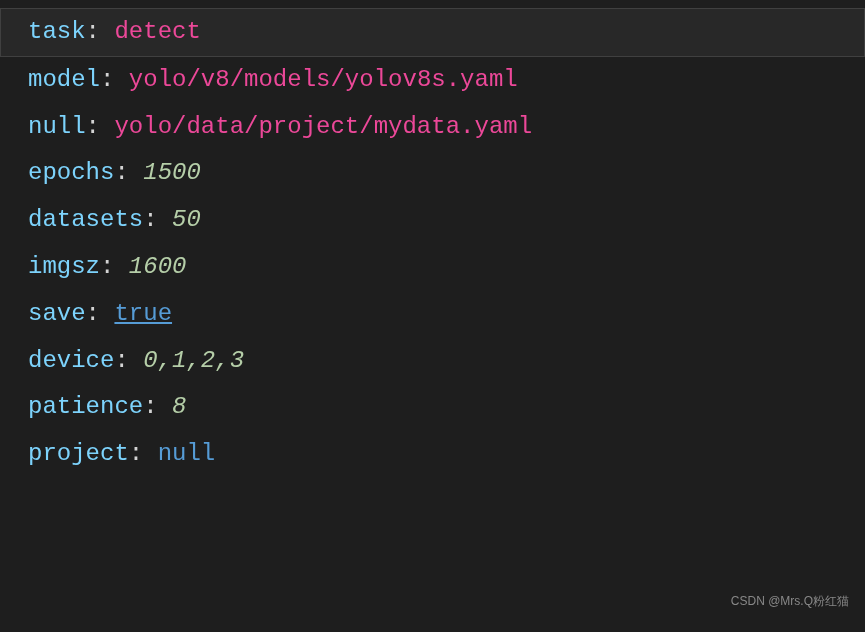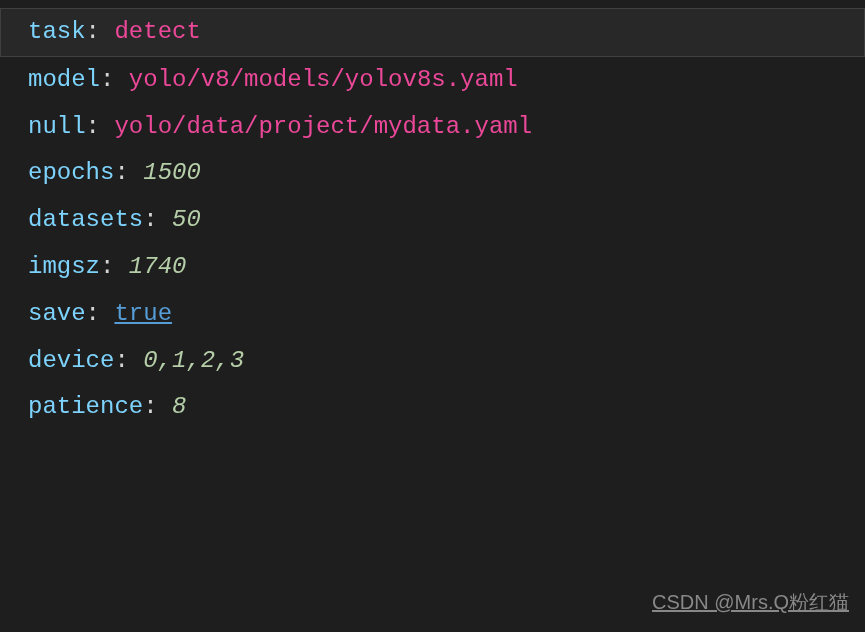--- a/index.html
+++ b/index.html
@@ -46,38 +46,38 @@
     }
     .boolean {
       color: #569cd6;
       text-decoration: underline;
     }
     .null {
       color: #569cd6;
     }
     .watermark {
       position: absolute;
-      bottom: 10px;
+      bottom: 19px;
       right: 16px;
       color: #888888;
-      font-size: 20px;
+      font-size: 12px;
       font-family: Arial, sans-serif;
-      text-decoration: underline;
     }
   </style>
 </head>
 <body>
 
 <div class="code-container">
   <div id="lines-host">
       <div class="line highlighted"><span class="key">task</span><span class="colon">:</span><span class="colon"> </span><span class="string">detect</span></div>
       <div class="line"><span class="key">model</span><span class="colon">:</span><span class="colon"> </span><span class="string">yolo/v8/models/yolov8s.yaml</span></div>
       <div class="line"><span class="key">null</span><span class="colon">:</span><span class="colon"> </span><span class="string">yolo/data/project/mydata.yaml</span></div>
       <div class="line"><span class="key">epochs</span><span class="colon">:</span><span class="colon"> </span><span class="number">1500</span></div>
       <div class="line"><span class="key">datasets</span><span class="colon">:</span><span class="colon"> </span><span class="number">50</span></div>
-      <div class="line"><span class="key">imgsz</span><span class="colon">:</span><span class="colon"> </span><span class="number">1740</span></div>
+      <div class="line"><span class="key">imgsz</span><span class="colon">:</span><span class="colon"> </span><span class="number">1600</span></div>
       <div class="line"><span class="key">save</span><span class="colon">:</span><span class="colon"> </span><span class="boolean">true</span></div>
       <div class="line"><span class="key">device</span><span class="colon">:</span><span class="colon"> </span><span class="number">0,1,2,3</span></div>
       <div class="line"><span class="key">patience</span><span class="colon">:</span><span class="colon"> </span><span class="number">8</span></div>
+      <div class="line"><span class="key">project</span><span class="colon">:</span><span class="colon"> </span><span class="null">null</span></div>
     </div>
 </div>
 
 <div class="watermark">CSDN @Mrs.Q粉红猫</div>
 
 </body></html>

